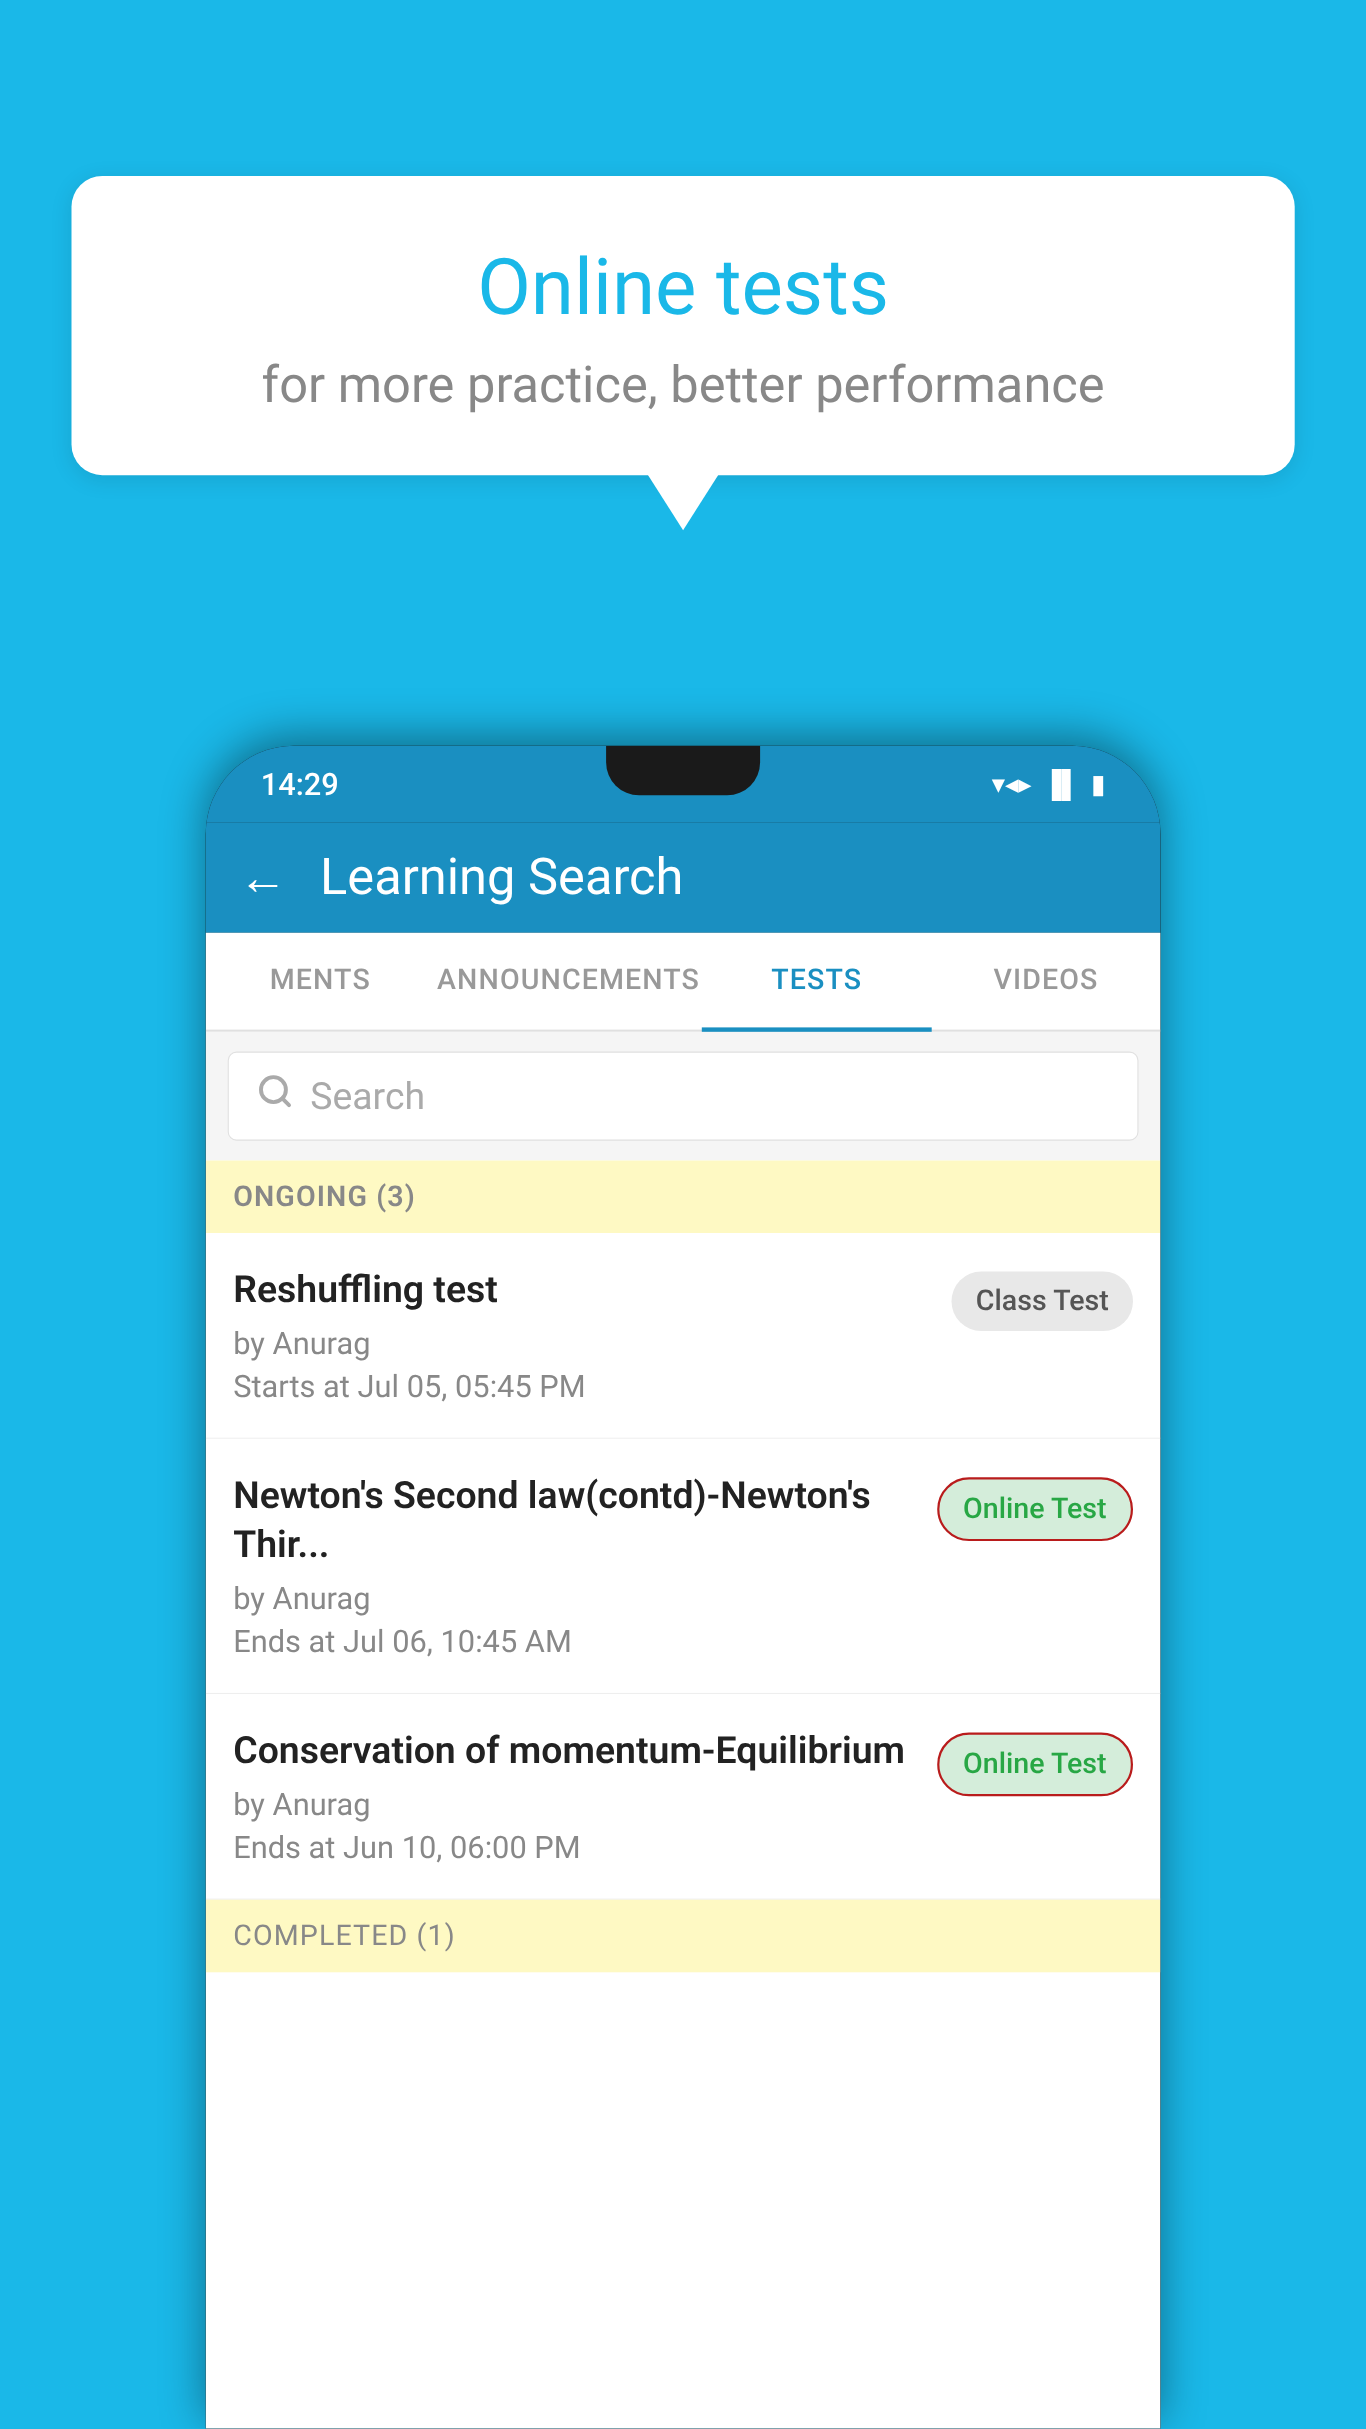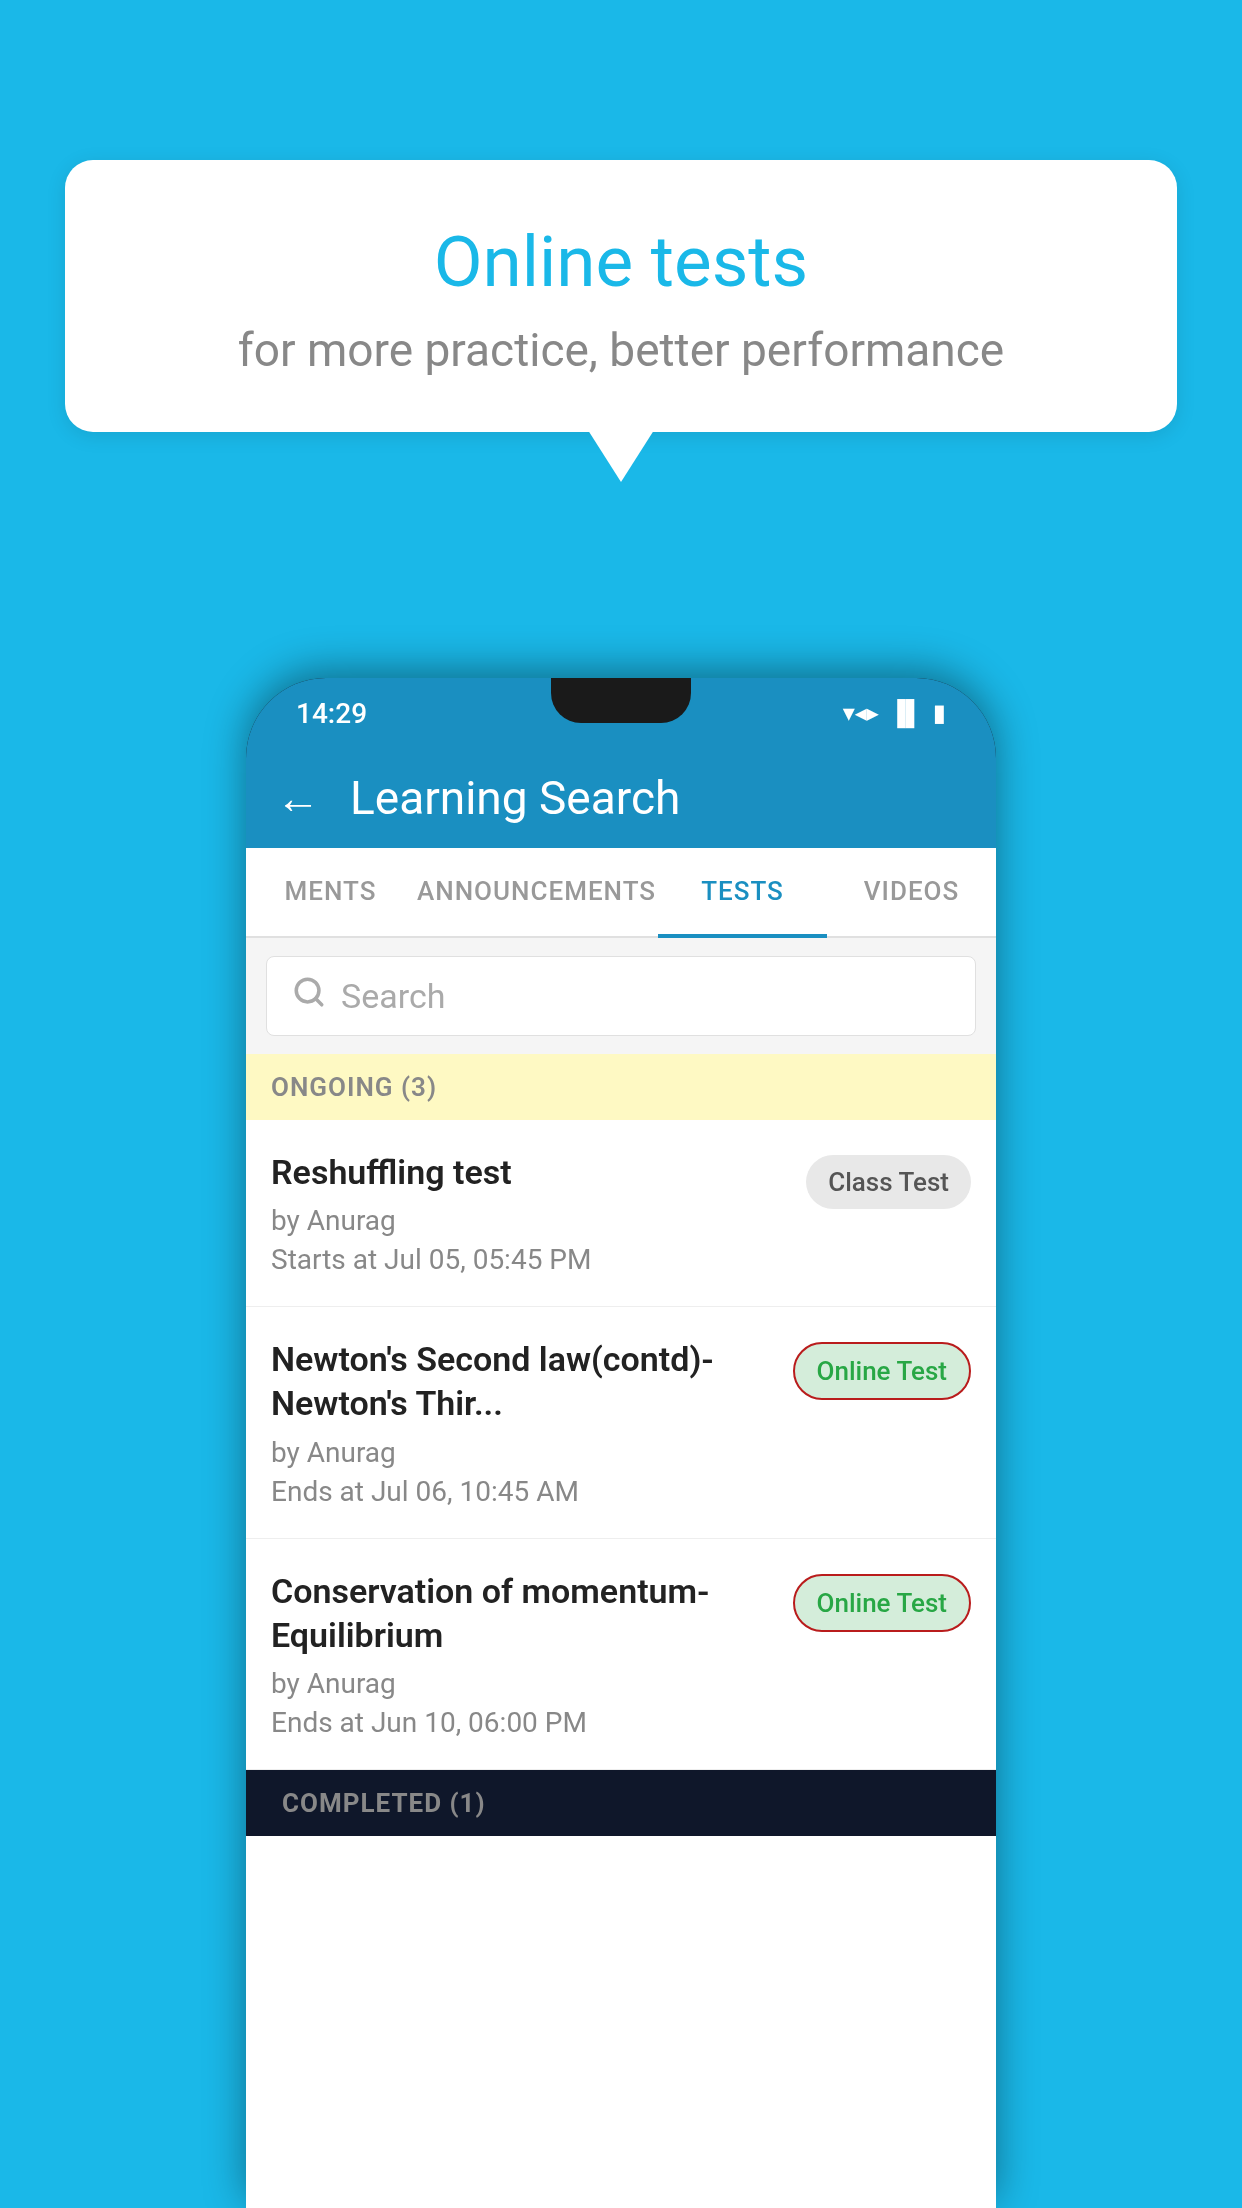--- a/index.html
+++ b/index.html
@@ -48,21 +48,21 @@
       color: #888;
       font-weight: 400;
     }
 
     
     .phone-frame {
       position: absolute;
       bottom: 0;
       left: 50%;
       transform: translateX(-50%);
-      width: 750px;
+      width: 868px;
       height: 1530px;
       background: #1a1a1a;
       border-radius: 80px 80px 0 0;
       box-shadow: 0 -8px 40px rgba(0,0,0,0.4);
       overflow: hidden;
     }
 
     
     .phone-status-bar {
       background: #1a8fc1;
@@ -224,25 +224,25 @@
       color: #555;
     }
     .badge-online {
       background: #d4edda;
       color: #28a745;
       border: 2px solid #b91c1c;
     }
 
     
     .completed-section {
-      padding: 18px 36px;
-      background: #0f172a;
+      padding: 18px 25px;
+      background: #fef9c3;
       font-size: 26px;
       color: #888;
-      font-weight: 700;
+      font-weight: 400;
       letter-spacing: 1px;
       text-transform: uppercase;
     }
   </style>
 </head>
 <body>
 
 <div class="speech-bubble">
   <div class="speech-bubble-title">Online tests</div>
   <div class="speech-bubble-subtitle">for more practice, better performance</div>

